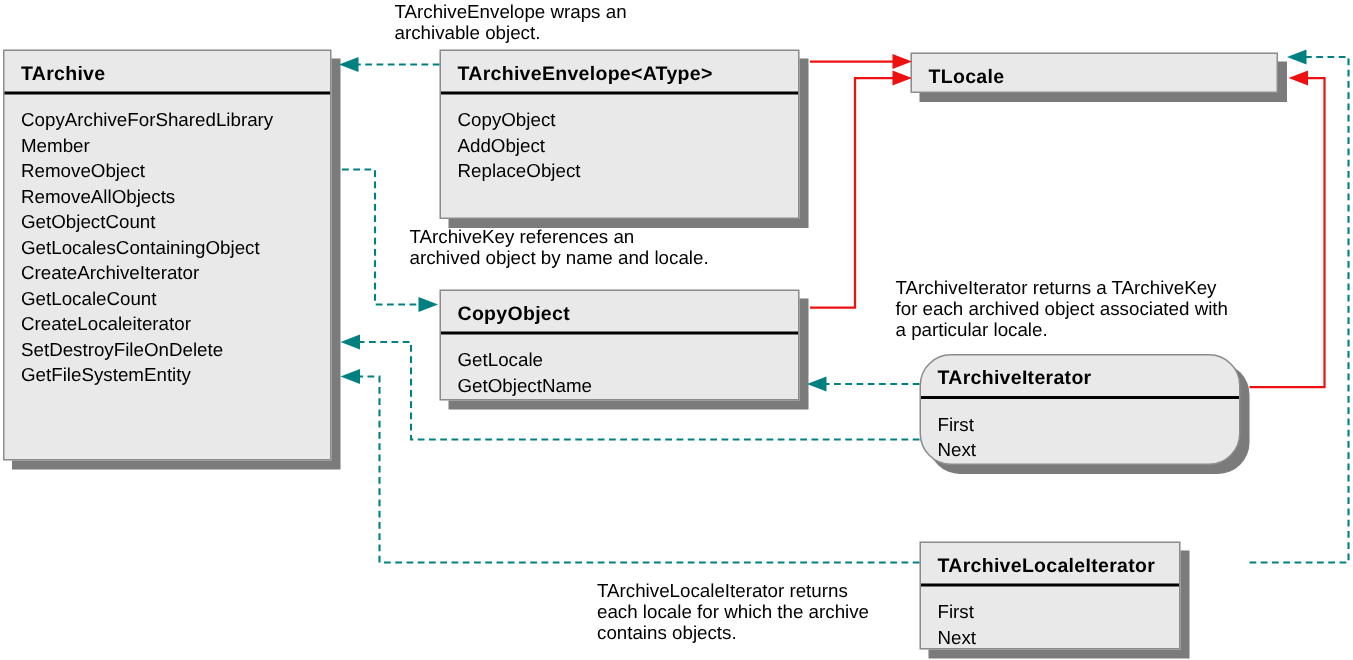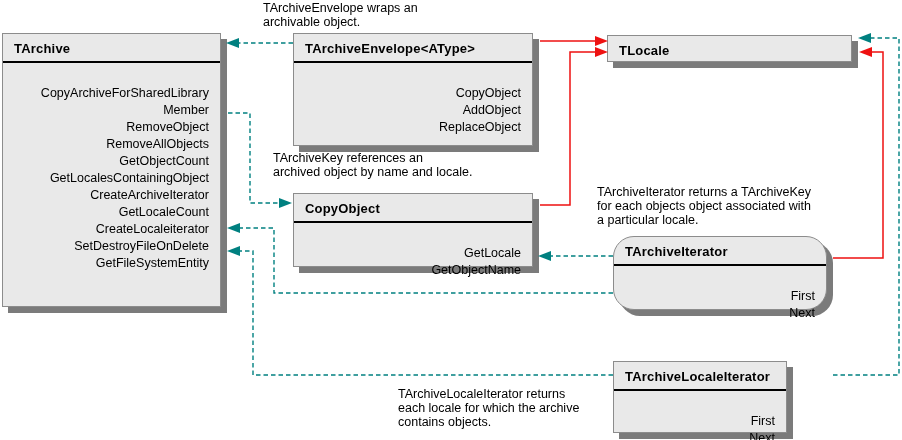--- a/index.html
+++ b/index.html
@@ -12,21 +12,21 @@
     position:absolute; background:#e9e9e9;
     border:1px solid #8c8c8c;
     box-shadow:6px 6px 0 #7b7b7b;
     box-sizing:border-box;
   }
   .class-title {
     font-size:13px; font-weight:bold; padding:7px 11px 5px 11px;
     border-bottom:2px solid #000; letter-spacing:0.2px; white-space:nowrap;
   }
   .class-title.no-sep { border-bottom:none; }
-  .class-methods { padding:22px 11px 6px 11px; font-size:12.5px; line-height:17px;text-align:right; }
+  .class-methods { padding:9px 11px 6px 11px; font-size:12.5px; line-height:17px; }
   .class-methods .m { white-space:nowrap; }
   .note { position:absolute; font-size:12.5px; line-height:14px; white-space:nowrap; }
   #wires { position:absolute; left:0; top:0; z-index:3; pointer-events:none; }
   .class-box { z-index:2; }
 </style>
 </head>
 <body>
 
 <div id="canvas">
 
@@ -87,21 +87,21 @@
   <div class="note" style="left:263px; top:1px;">
     <div>TArchiveEnvelope wraps an</div>
     <div>archivable object.</div>
   </div>
   <div class="note" style="left:273px; top:151px;">
     <div>TArchiveKey references an</div>
     <div>archived object by name and locale.</div>
   </div>
   <div class="note" style="left:597px; top:185px;">
     <div>TArchiveIterator returns a TArchiveKey</div>
-    <div>for each objects object associated with</div>
+    <div>for each archived object associated with</div>
     <div>a particular locale.</div>
   </div>
   <div class="note" style="left:398px; top:387px;">
     <div>TArchiveLocaleIterator returns</div>
     <div>each locale for which the archive</div>
     <div>contains objects.</div>
   </div>
 
   <svg id="wires" width="902" height="440" viewBox="0 0 902 440">
 

